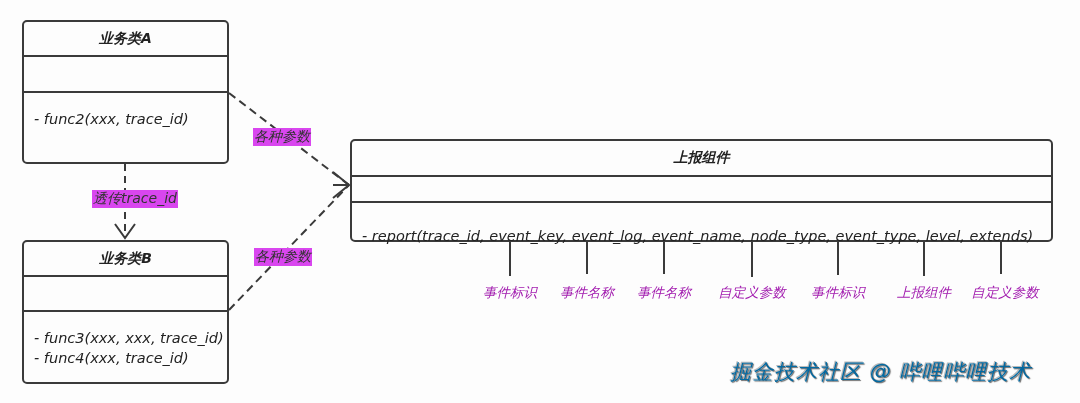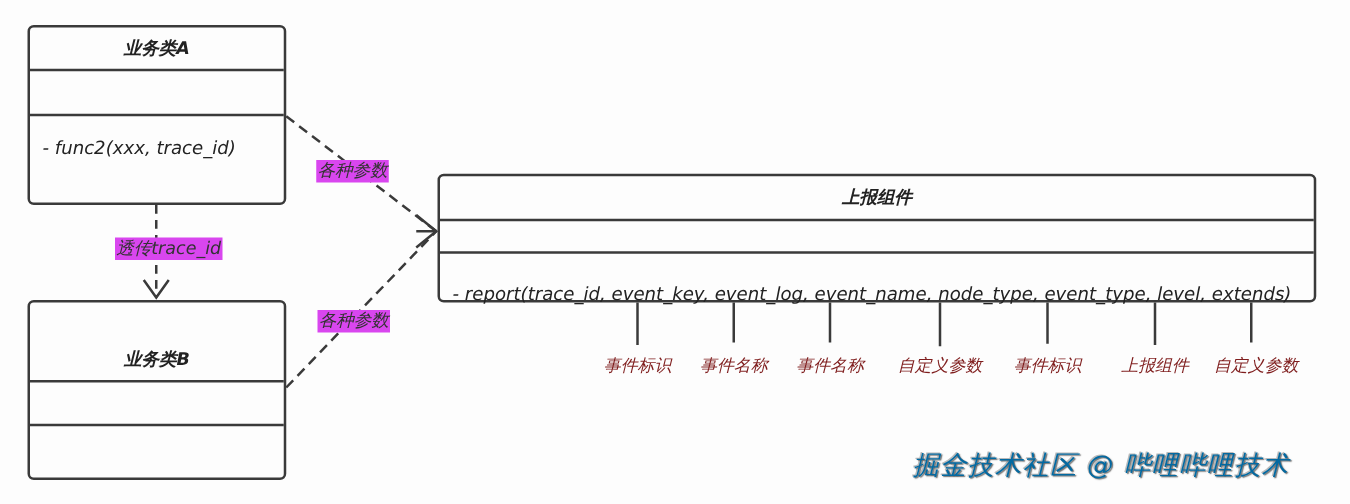--- a/index.html
+++ b/index.html
@@ -23,35 +23,35 @@
   .uml .attrs { box-sizing: border-box; border-bottom: 2px solid #3a3a3a; }
   .uml .ops { box-sizing: border-box; padding: 0 0 0 10px; font-size: 14.5px; line-height: 20px; color: #222; }
   .op { white-space: nowrap; }
 
   #classA { left: 22px; top: 20px; width: 207px; height: 144px; }
   #classA .hdr { height: 35px; }
   #classA .attrs { height: 36px; }
   #classA .ops { padding-top: 16px; }
 
   #classB { left: 22px; top: 240px; width: 207px; height: 144px; }
-  #classB .hdr { height: 35px; margin-top: 29px; }
+  #classB .hdr { height: 35px; }
   #classB .attrs { height: 35px; }
   #classB .ops { padding-top: 16px; }
 
   #reporter { left: 350px; top: 139px; width: 703px; height: 103px; }
   #reporter .hdr { height: 36px; }
   #reporter .attrs { height: 26px; }
   #reporter .ops { padding-top: 23px; font-size: 14.5px; }
 
   .edge-label {
     position: absolute; font-size: 14px; color: #333; background: #d946ef;
     white-space: nowrap; padding: 0 1px;
   }
   .param-label {
-    position: absolute; top: 284px; font-size: 13.5px; color: #7f1d1d;
+    position: absolute; top: 284px; font-size: 13.5px; color: #a21caf;
     white-space: nowrap; transform: translateX(-50%);
   }
   .watermark {
     position: absolute; left: 730px; top: 358px; font-size: 21px; color: #0369a1;
     letter-spacing: 1px;
     text-shadow: 1px 1px 1px #666, -1px -1px 0 #bbb;
     white-space: nowrap;
   }
 </style>
 </head>
@@ -86,20 +86,24 @@
     <div class="hdr">业务类A</div>
     <div class="attrs"></div>
     <div class="ops">
       <div class="op">- func2(xxx, trace_id)</div>
     </div>
   </div>
 
   <div class="uml" id="classB">
     <div class="hdr">业务类B</div>
     <div class="attrs"></div>
+    <div class="ops">
+      <div class="op">- func3(xxx, xxx, trace_id)</div>
+      <div class="op">- func4(xxx, trace_id)</div>
+    </div>
   </div>
 
   <div class="uml" id="reporter">
     <div class="hdr">上报组件</div>
     <div class="attrs"></div>
     <div class="ops">
       <div class="op">- report(trace_id, event_key, event_log, event_name, node_type, event_type, level, extends)</div>
     </div>
   </div>
 

